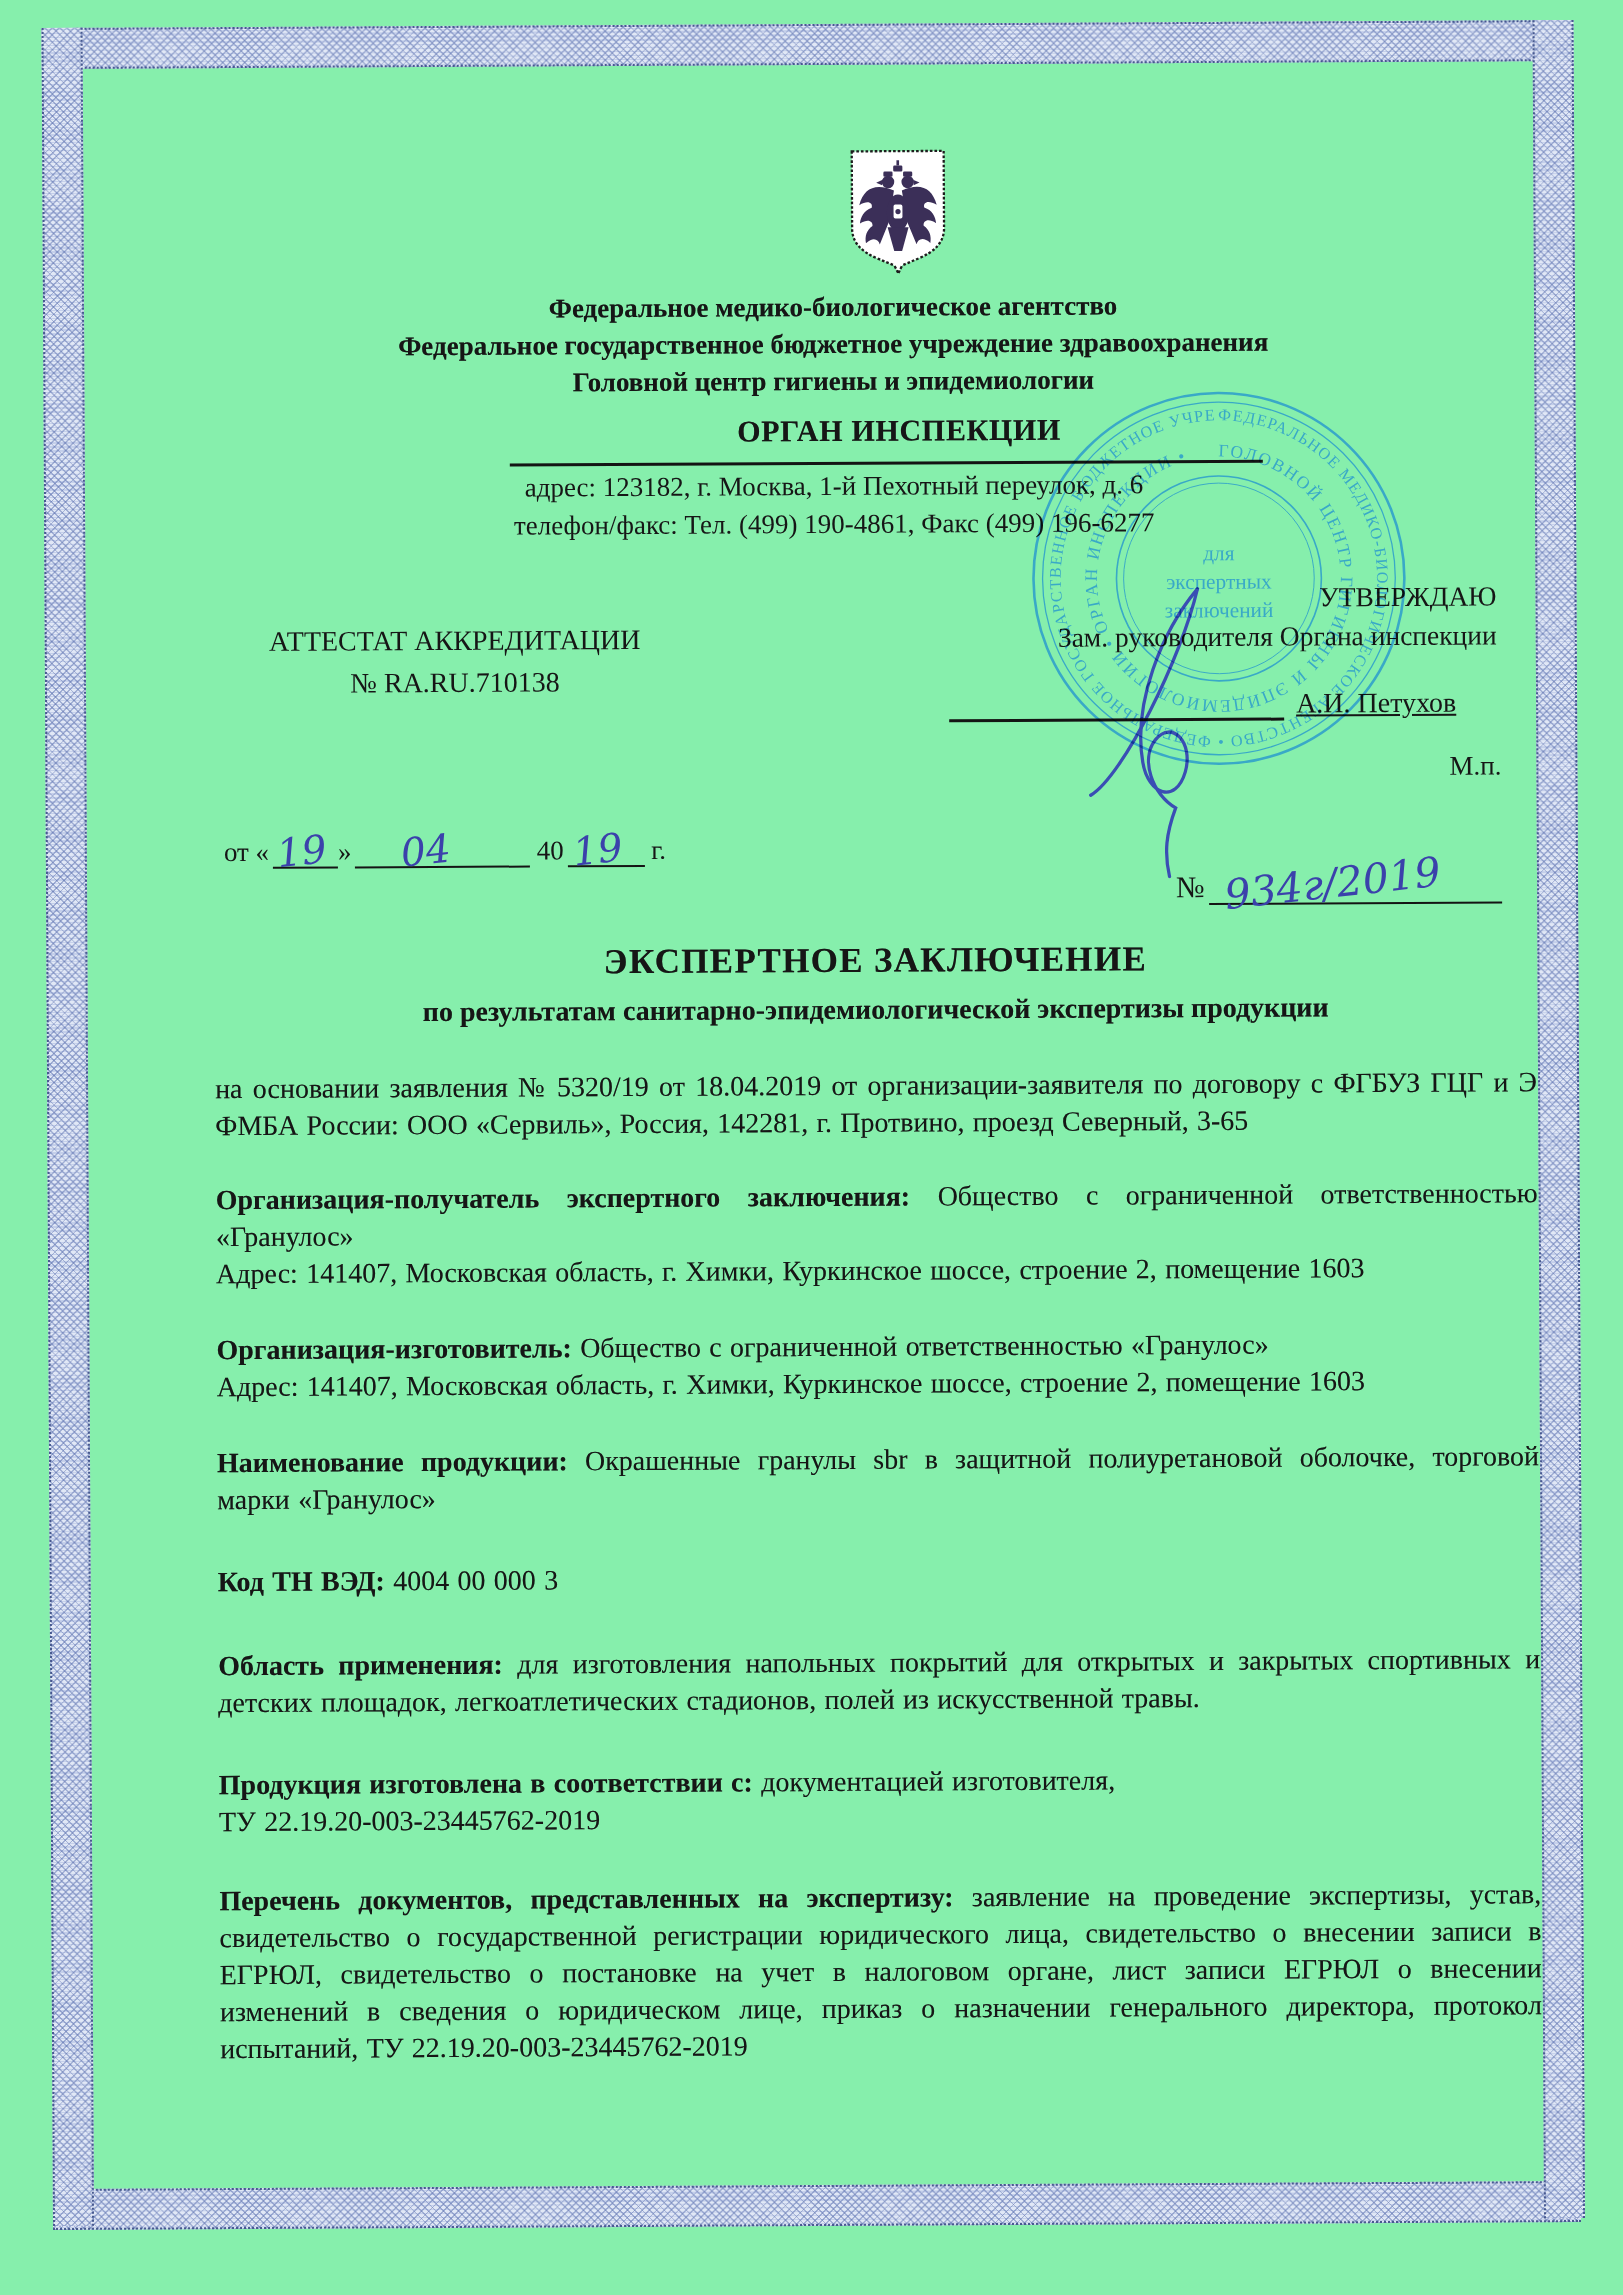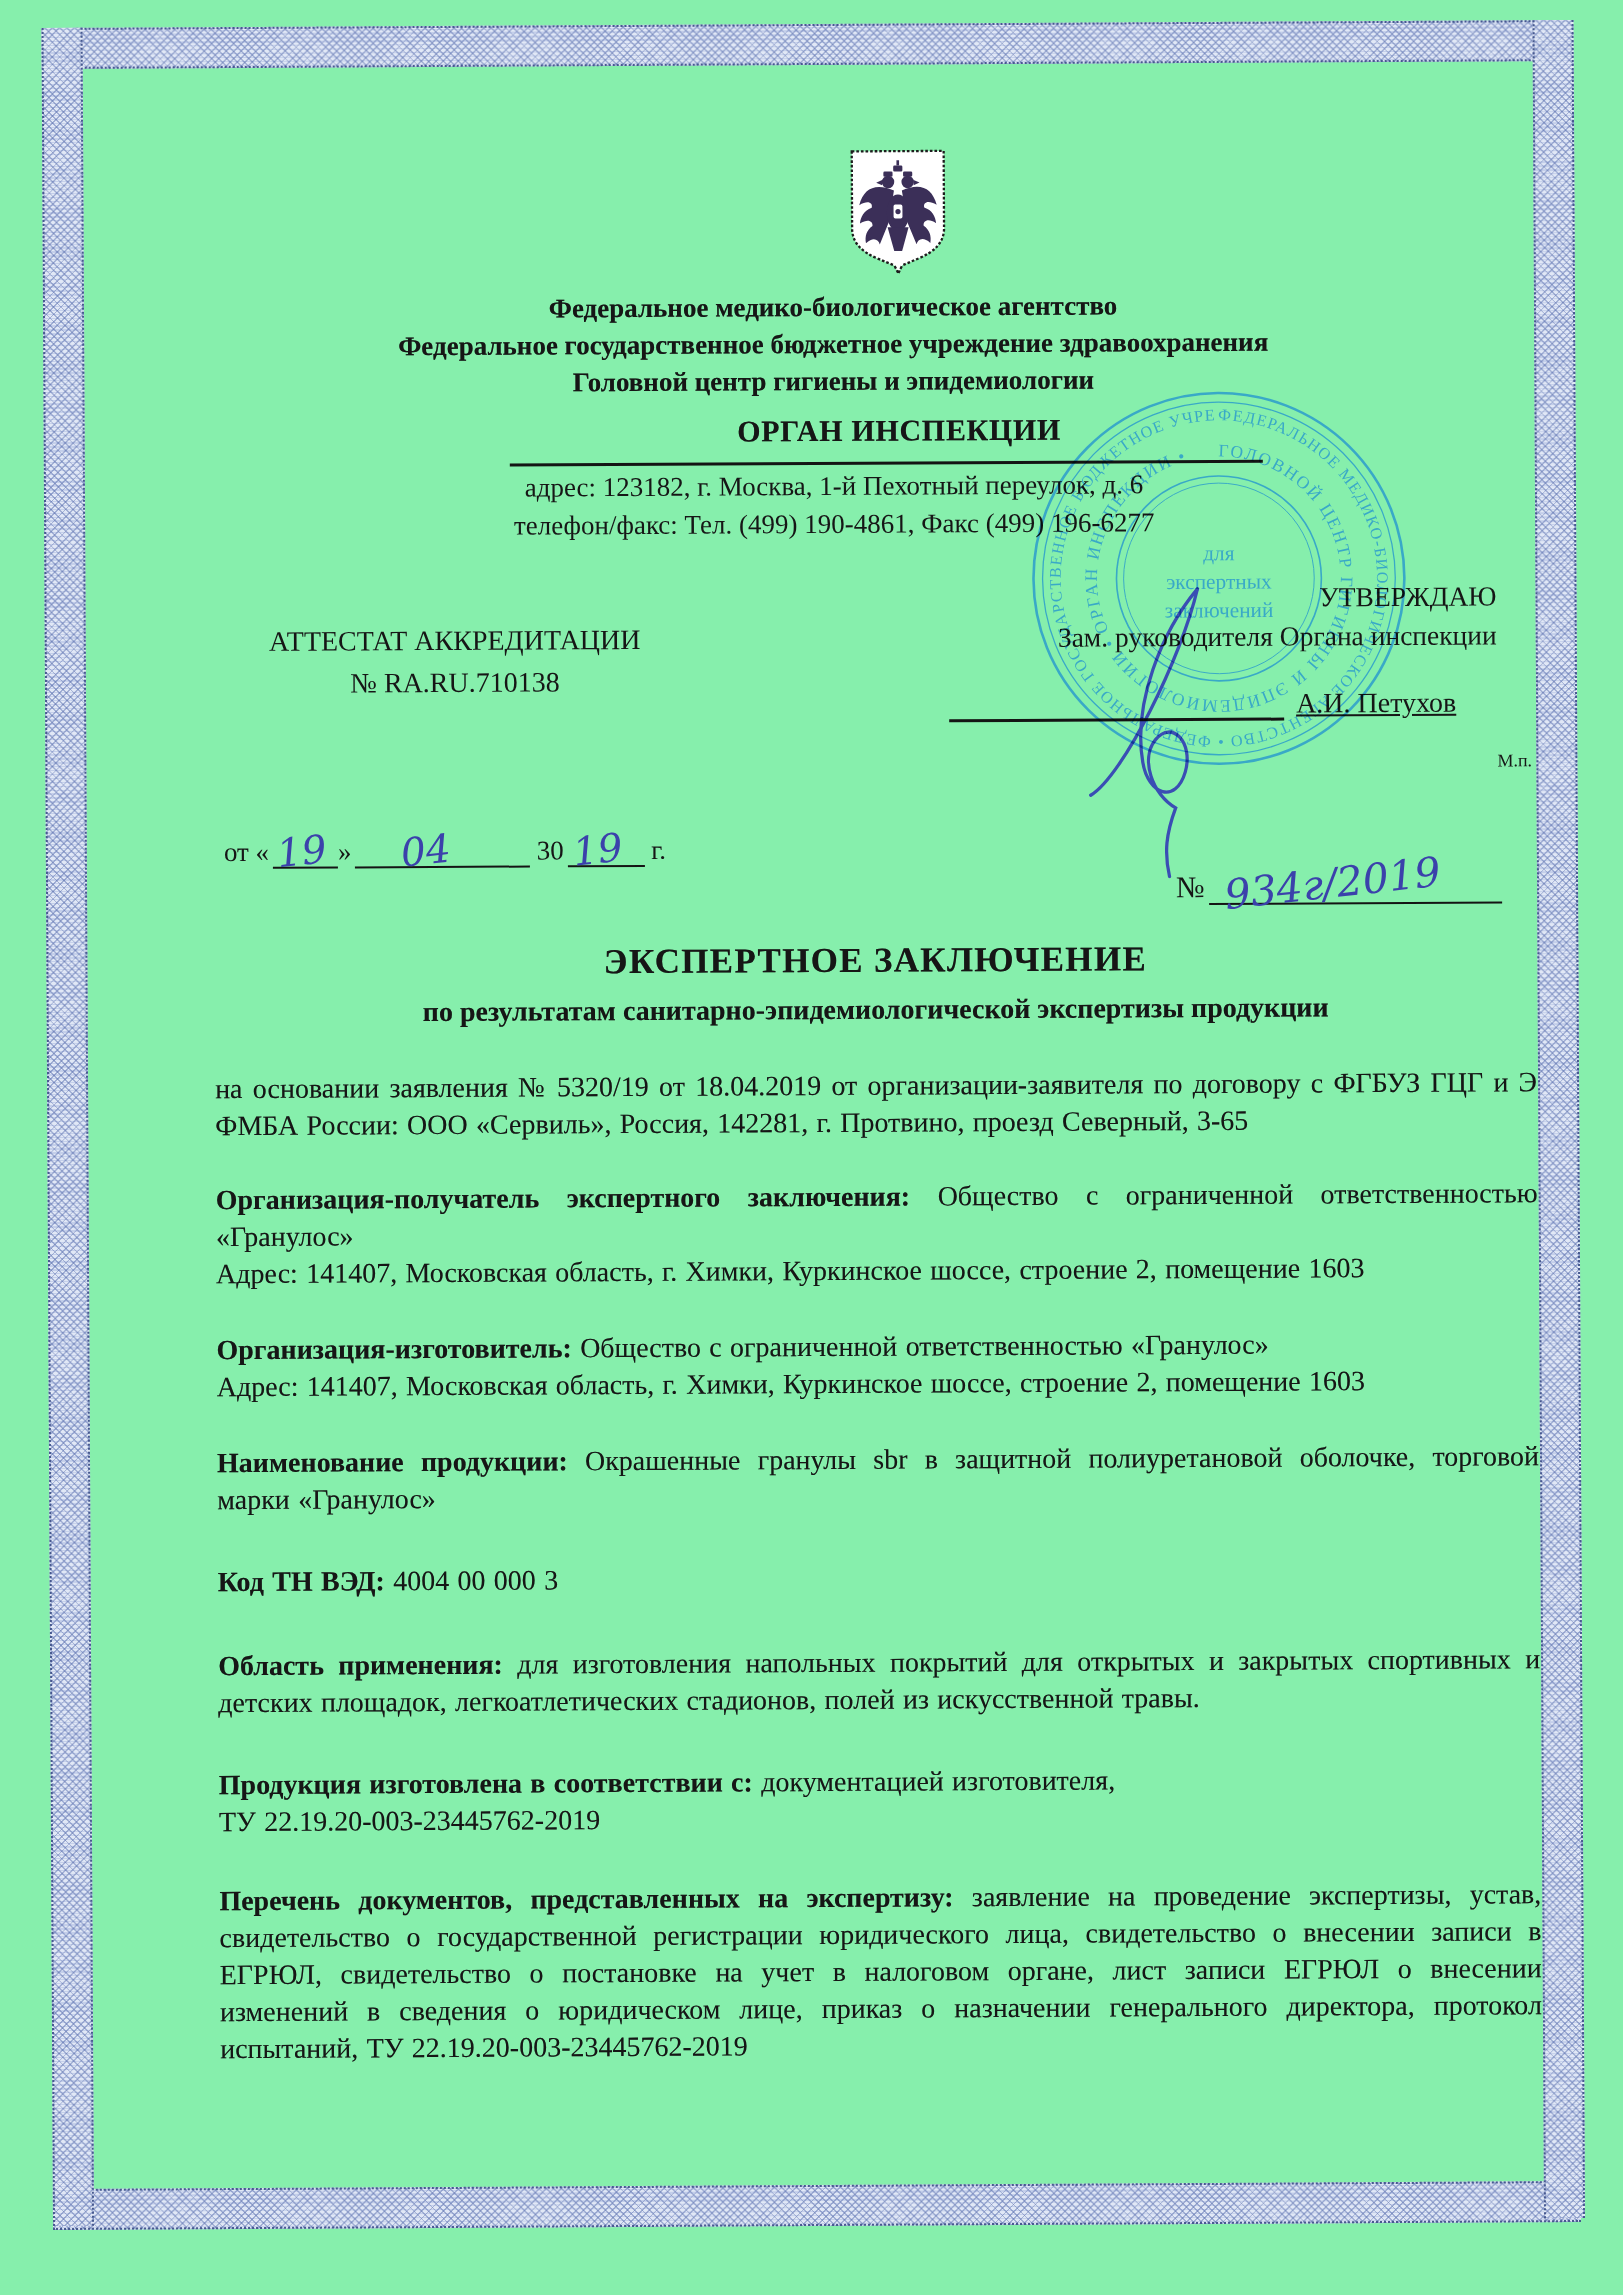--- a/index.html
+++ b/index.html
@@ -39,21 +39,21 @@
   .org-underline{position:absolute;left:514px;top:462px;width:753px;height:3.3px;background:#141414;}
   .addr,.phone{position:absolute;left:131px;width:1414px;text-align:center;font-size:27px;}
   .addr{top:471px;}
   .phone{top:509px;}
 
   
   .approve{position:absolute;right:139px;top:580px;text-align:right;font-size:27.5px;line-height:39px;}
   .accred{position:absolute;left:229px;top:618px;width:458px;text-align:center;font-size:28px;line-height:42px;}
   .sign-line{position:absolute;left:952px;top:720px;width:335px;height:2.6px;background:#141414;}
   .approver-name{position:absolute;left:1299px;top:690px;font-size:28px;text-decoration:underline;}
-  .seal-note{position:absolute;left:1500px;top:754px;font-size:18px;}
+  .seal-note{position:absolute;left:1452px;top:754px;font-size:27px;}
 
   
   .date-line{position:absolute;left:226px;top:830px;font-size:27px;display:flex;align-items:flex-end;}
   .number-line{position:absolute;left:1178px;top:871px;font-size:30px;display:flex;align-items:flex-end;}
   .slot{display:inline-block;position:relative;height:34px;border-bottom:2.6px solid #141414;}
   .hw{position:absolute;bottom:-6.5px;color:#3b41ab;font-style:italic;font-family:"DejaVu Serif",serif;
       white-space:nowrap;transform:rotate(-6deg);}
   .hw-day{left:3.9px;font-size:39px;}
   .hw-month{left:46px;font-size:39px;}
   .hw-year{left:5.2px;font-size:39px;}
@@ -137,21 +137,21 @@
 
   <div class="date-line">
     <span class="dl-txt">от «</span>
     <span class="slot" style="width:65px">
       <span class="hw hw-day">19</span>
     </span>
     <span class="dl-txt">»</span>
     <span class="slot" style="width:175px">
       <span class="hw hw-month">04</span>
     </span>
-    <span class="dl-txt after">30</span>
+    <span class="dl-txt after">40</span>
     <span class="slot" style="width:77px">
       <span class="hw hw-year">19</span>
     </span>
     <span class="dl-txt after">г.</span>
   </div>
 
   <div class="number-line">
     <span class="dl-txt">№</span>
     <span class="slot" style="width:293px">
       <span class="hw hw-number">934г/2019</span>

